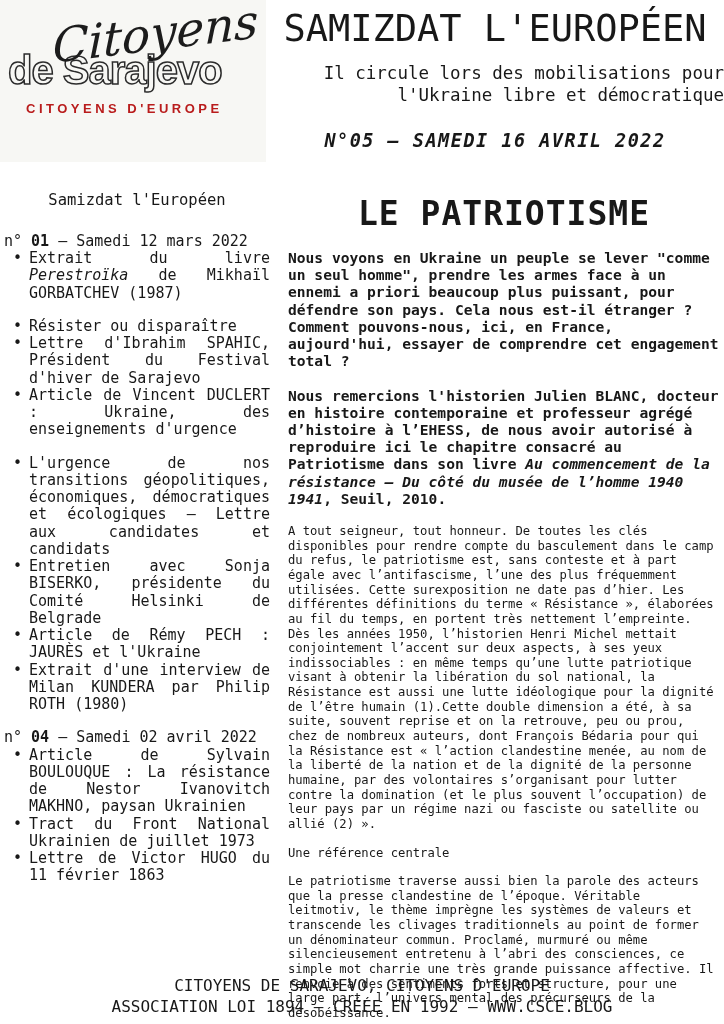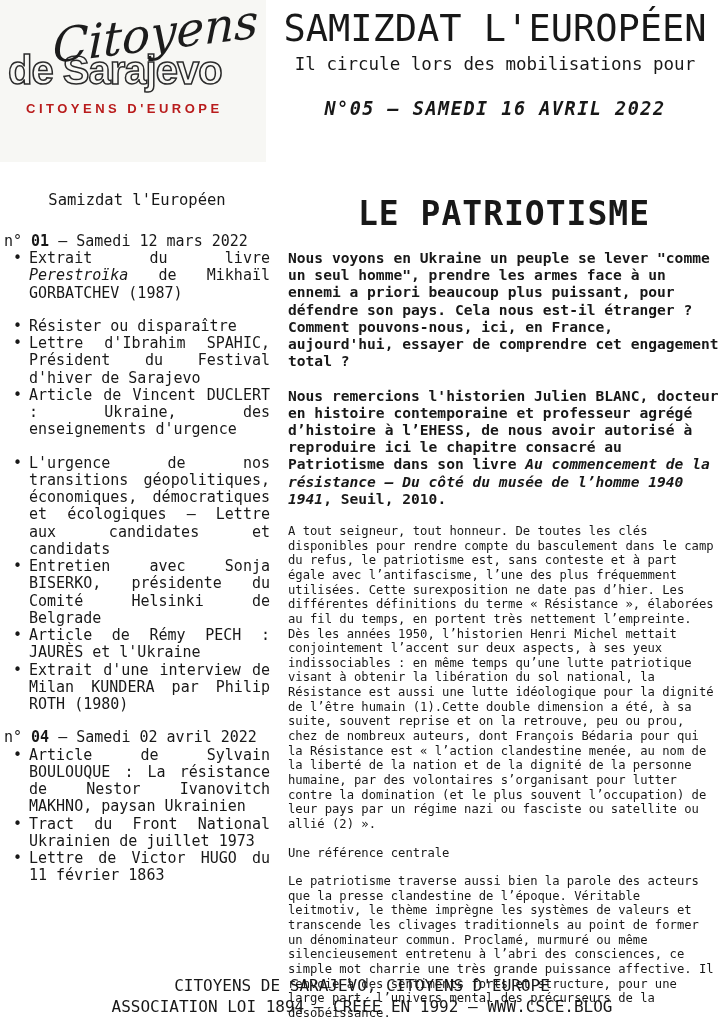--- a/index.html
+++ b/index.html
@@ -55,21 +55,21 @@
     white-space: nowrap;
     z-index: 3;
   }
   .masthead { flex: 1; text-align: center; padding-top: 10px; }
   .masthead-title {
     font-size: 37px;
     font-weight: normal;
     line-height: 1.05;
     white-space: nowrap;
   }
-  .masthead-sub { font-size: 17.5px; line-height: 1.28; margin-top: 4px; }
+  .masthead-sub { font-size: 17.5px; line-height: 1.28; margin-top: 13px; text-align: right; }
   .issue-line {
     margin-top: 23px;
     font-size: 18.5px;
     font-weight: bold;
     font-style: italic;
     letter-spacing: 1.5px;
     white-space: nowrap;
   }
 
   
@@ -125,20 +125,21 @@
   <div class="header">
     <div class="logo-box">
       <span class="logo-script">Citoyens</span>
       <span class="logo-outline">de Sarajevo</span>
       <span class="logo-caption">CITOYENS D'EUROPE</span>
     </div>
     <div class="masthead">
       <div class="masthead-title">SAMIZDAT L'EUROPÉEN</div>
       <div class="masthead-sub">
         <div>Il circule lors des mobilisations pour</div>
+        <div>l'Ukraine libre et démocratique</div>
       </div>
       <div class="issue-line">N°05 – SAMEDI 16 AVRIL 2022</div>
     </div>
   </div>
 
   <div class="main">
 
     <div class="sidebar">
       <div class="sidebar-heading">Samizdat l'Européen</div>
 

